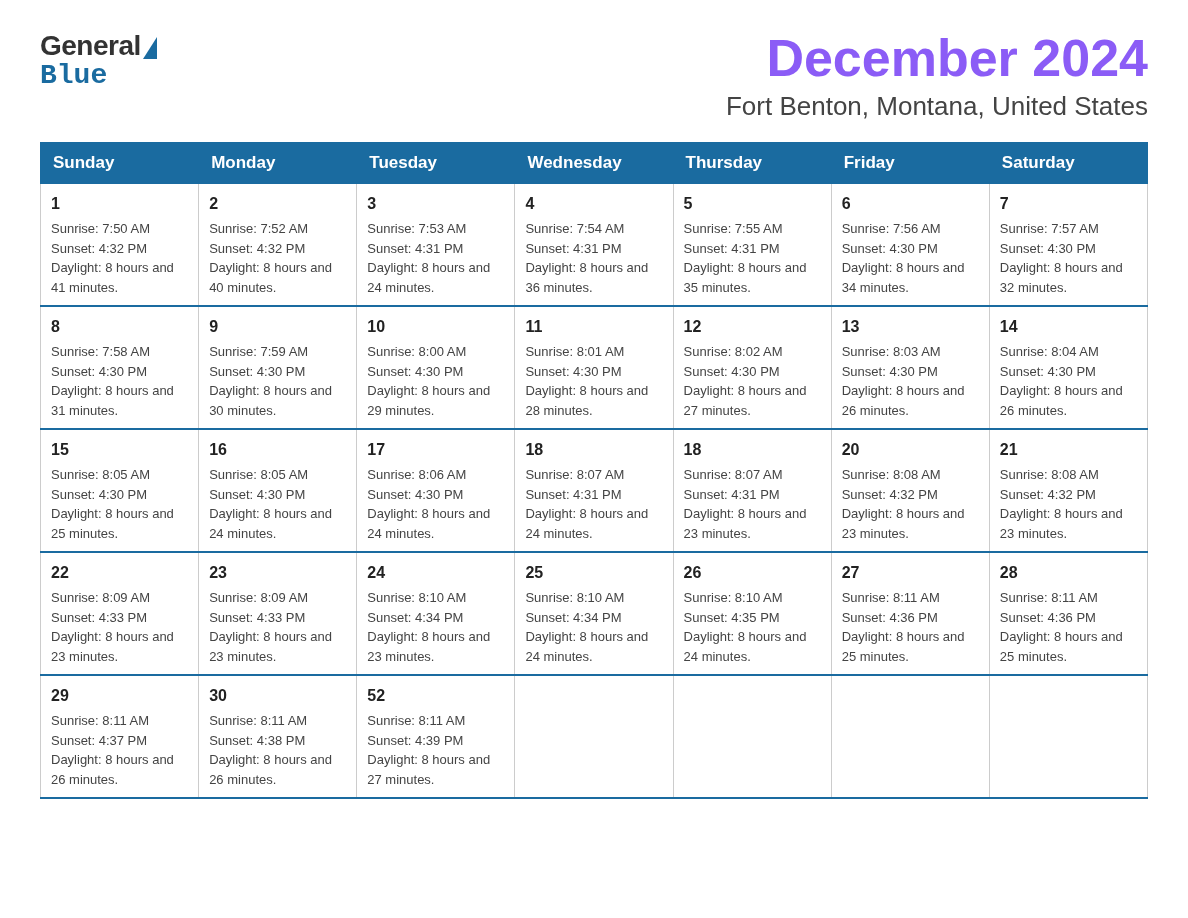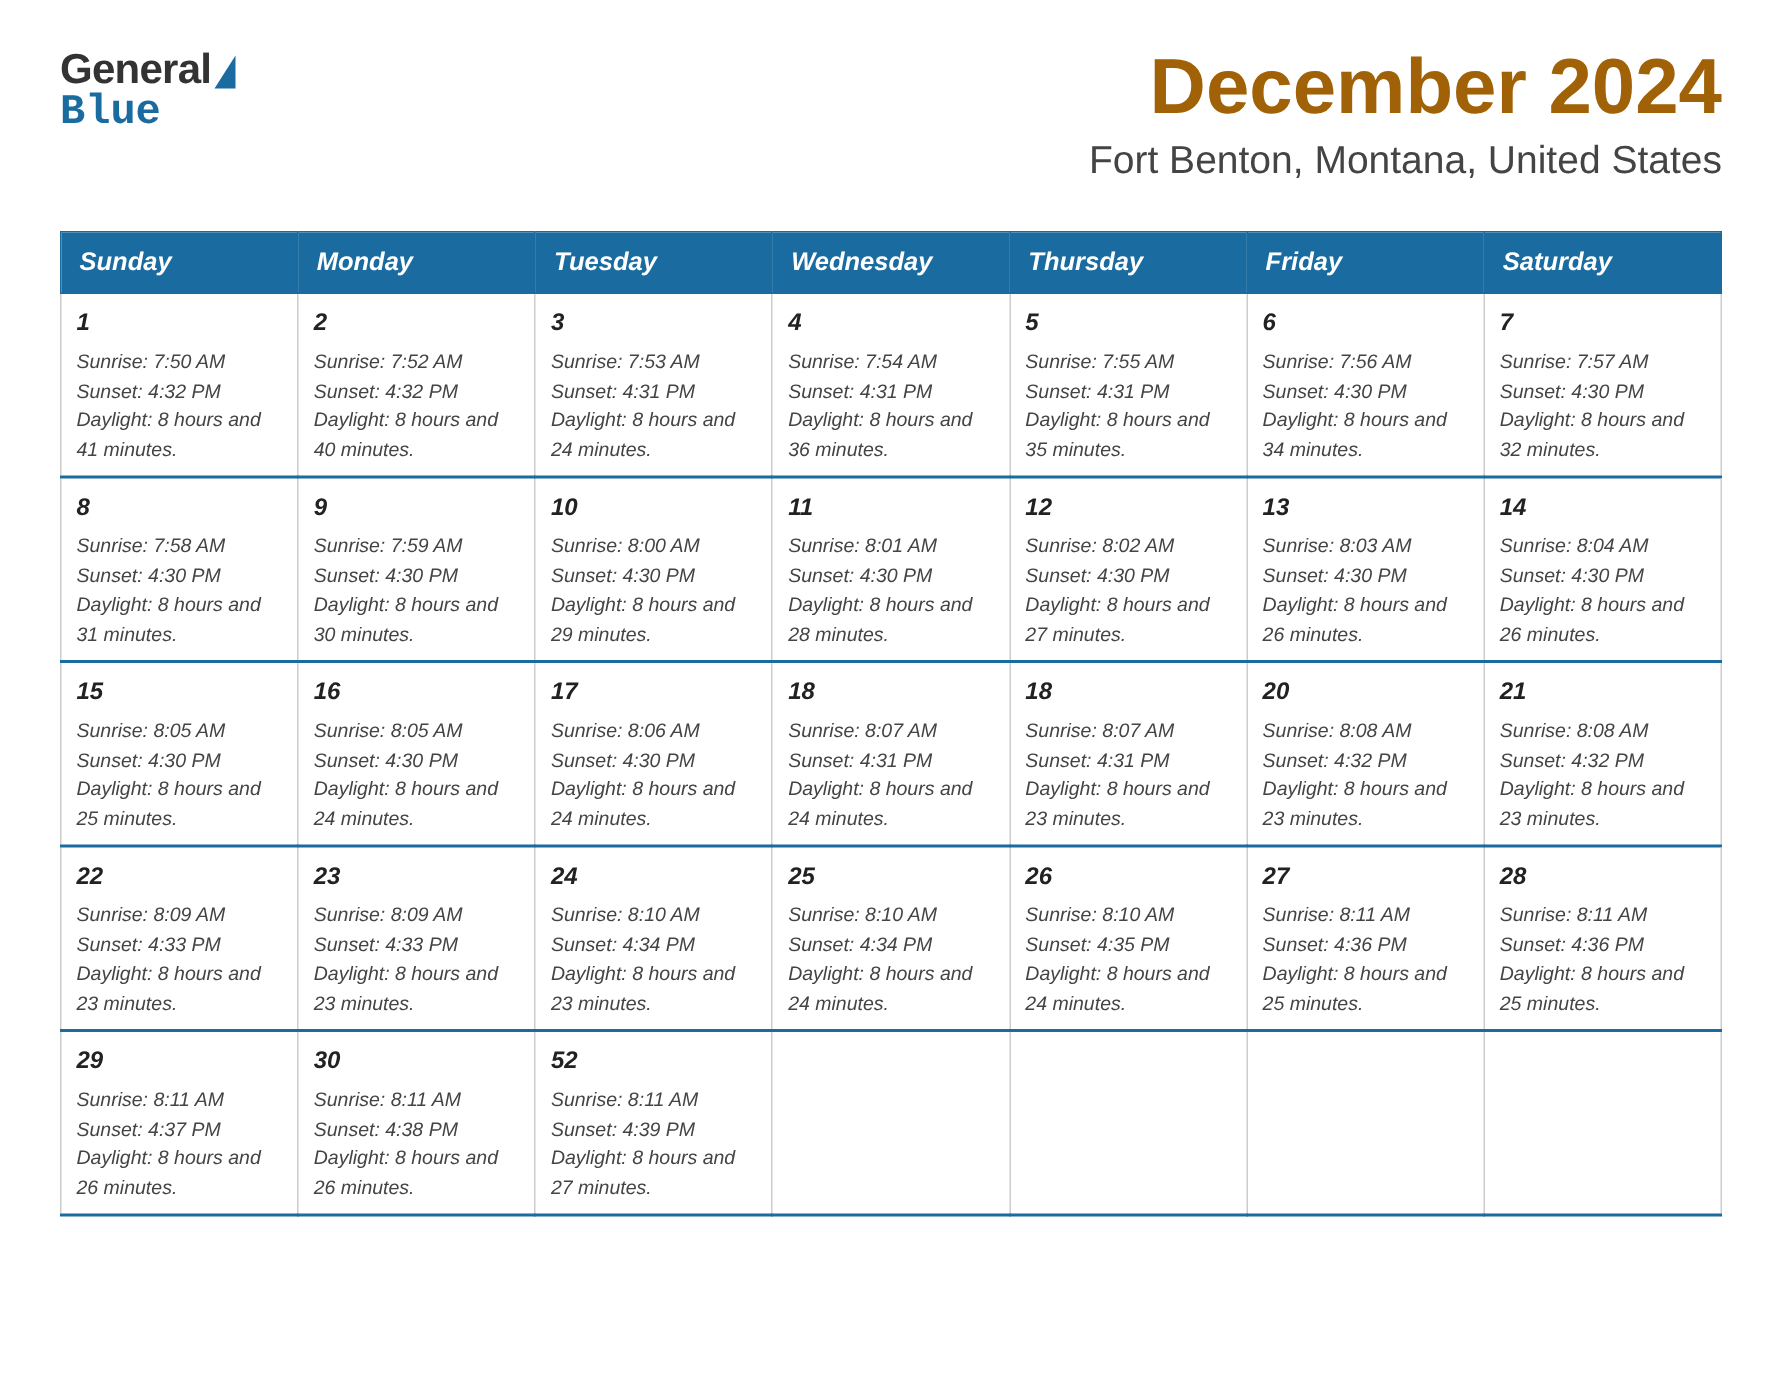--- a/index.html
+++ b/index.html
@@ -7,21 +7,21 @@
       font-family: Arial, sans-serif;
       background: #fff;
       padding: 30px 40px;
       width: 1188px;
       min-height: 918px;
     }
     .header-area {
       display: flex;
       justify-content: space-between;
       align-items: flex-start;
-      margin-bottom: 32px;
+      margin-bottom: 20px;
     }
     .logo {
       display: flex;
       flex-direction: column;
       align-items: flex-start;
     }
     .logo-top {
       display: flex;
       align-items: center;
     }
@@ -45,33 +45,32 @@
       color: #1a6ba0;
       margin-top: -2px;
       font-family: Liberation Mono, monospace;
     }
     .title-area {
       text-align: right;
     }
     .month-title {
       font-size: 52px;
       font-weight: bold;
-      color: #a16207;
+      color: #8b5cf6;
       line-height: 1.1;
     }
     .location-title {
       font-size: 26px;
       color: #444;
       margin-top: 4px;
     }
     table {
       width: 100%;
       border-collapse: collapse;
       table-layout: fixed;
-      font-style: italic;
     }
     thead tr th {
       background-color: #1a6ba0;
       color: #fff;
       padding: 10px 12px;
       font-size: 17px;
       font-weight: bold;
       text-align: left;
       border: 1px solid #1a6ba0;
     }

